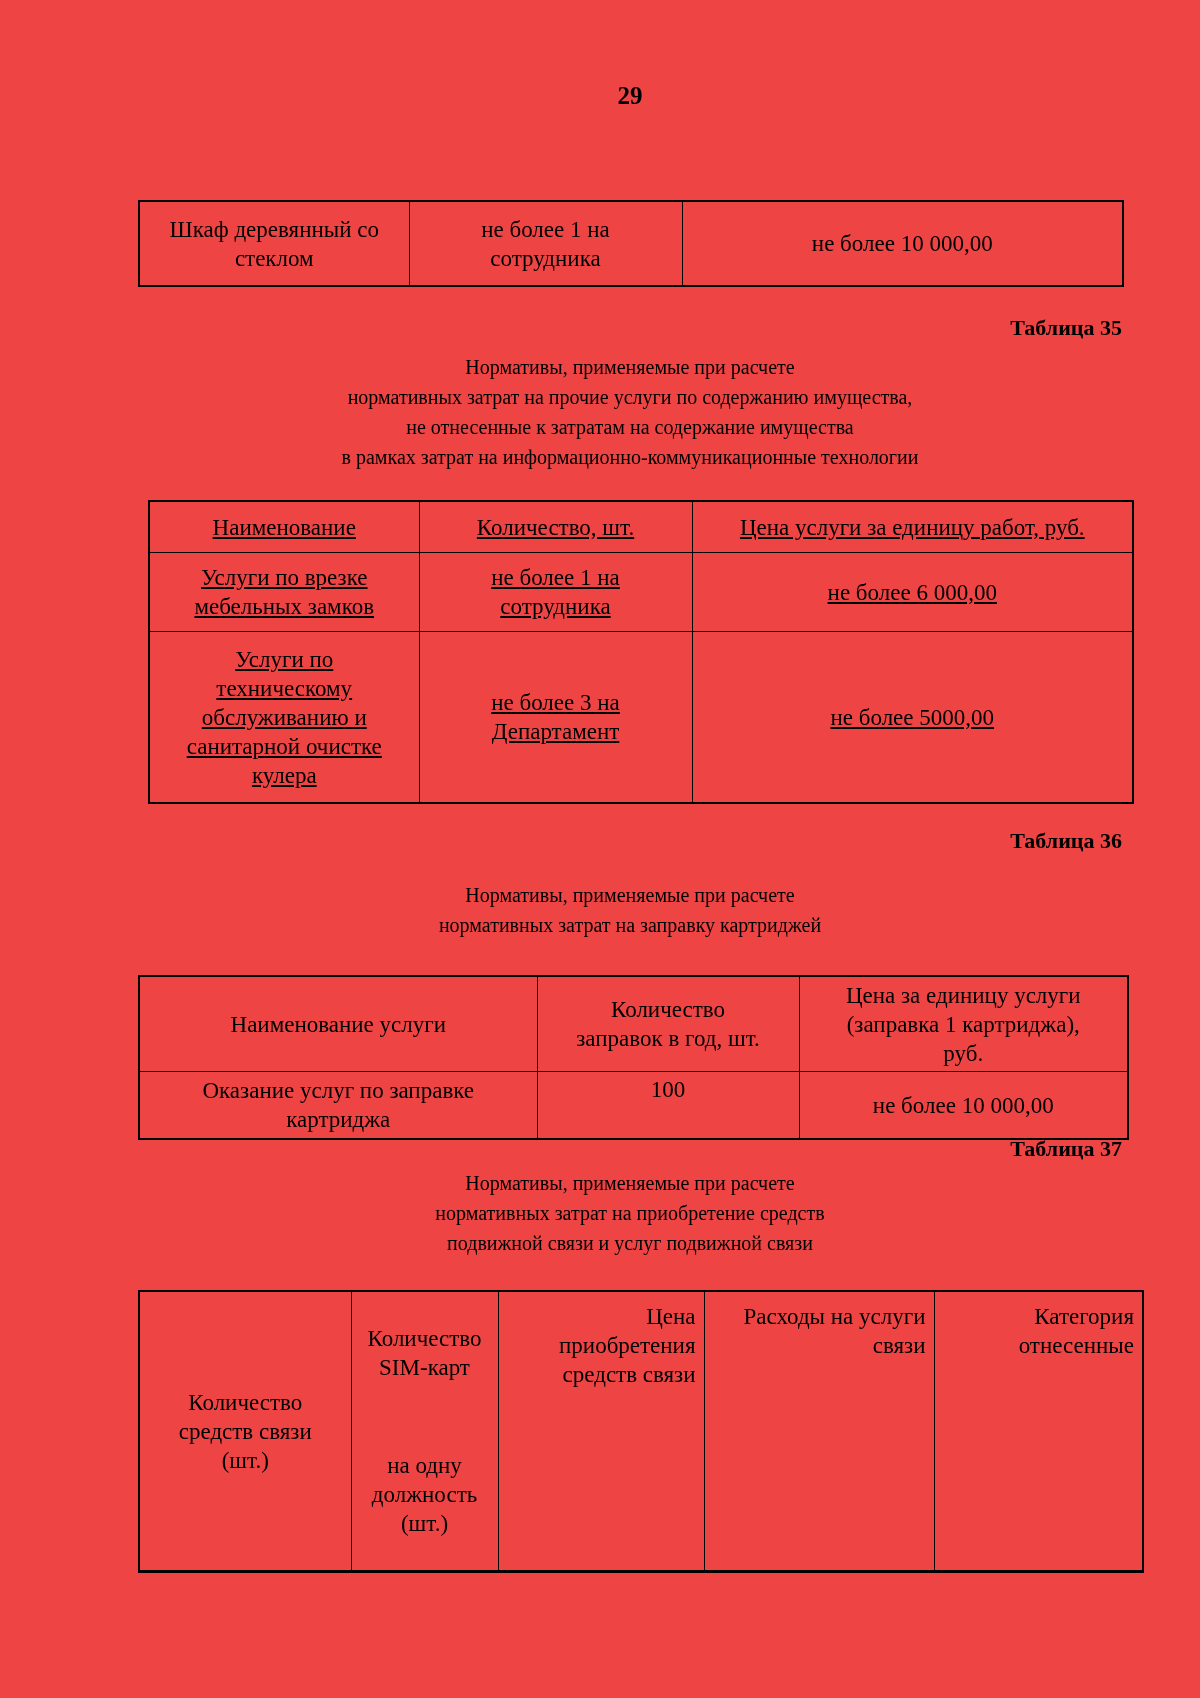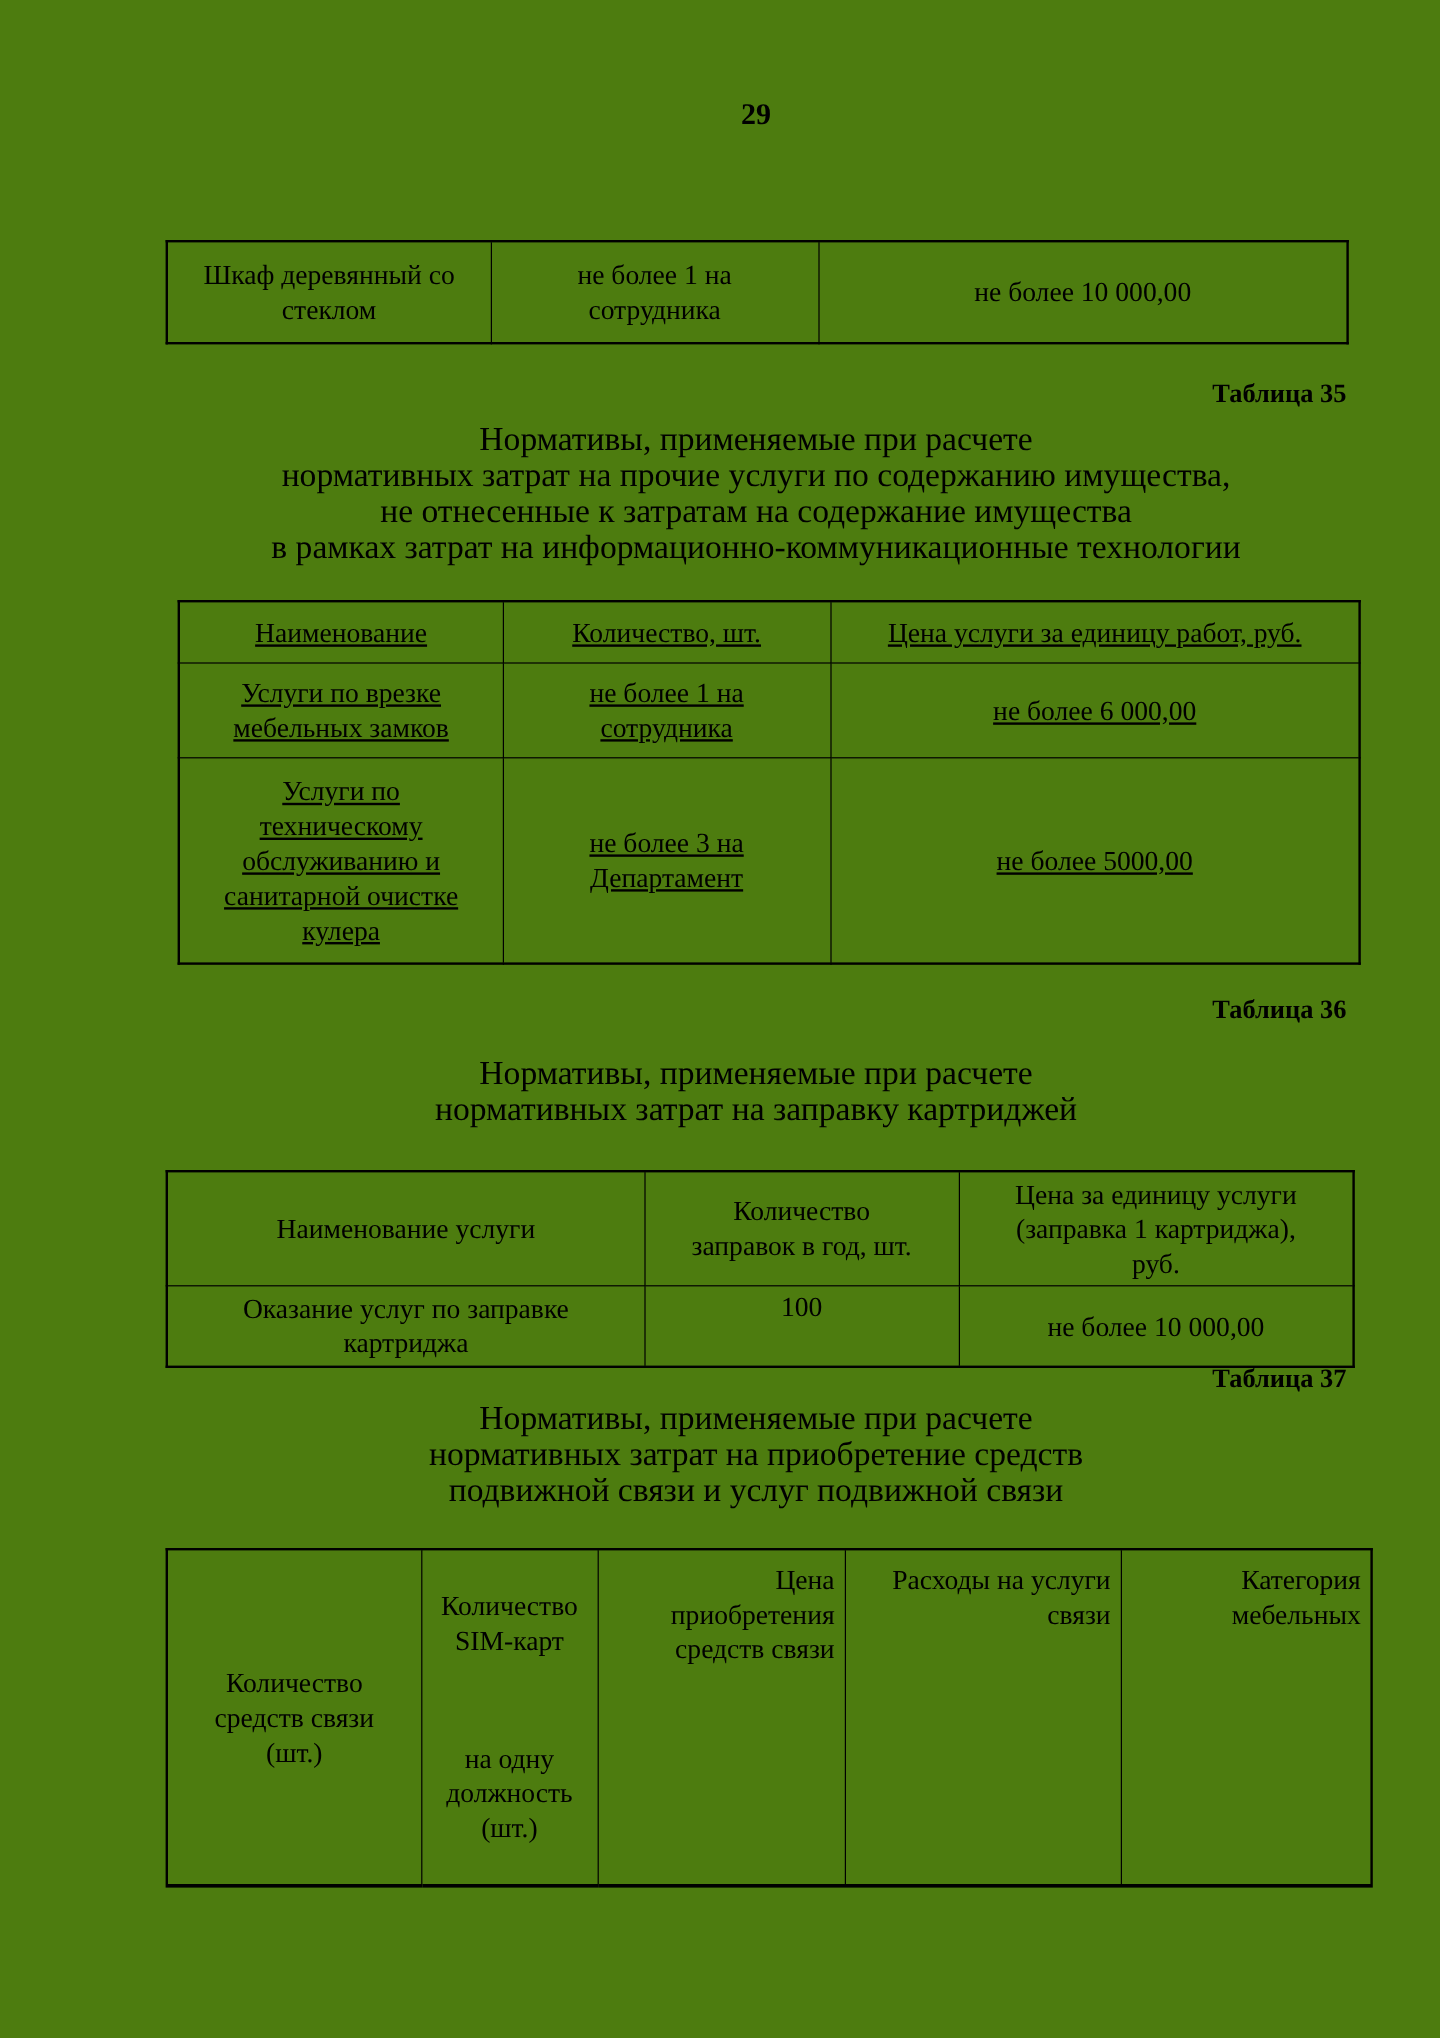--- a/index.html
+++ b/index.html
@@ -1,41 +1,41 @@
 <!DOCTYPE html>
 <html lang="ru"><head>
 <meta charset="utf-8">
 <style>
   html,body{margin:0;padding:0;background:#ffffff;}
   .page{
     position:relative;
     width:1200px;
     height:1698px;
-    background:#4d7c0f;
+    background:#ef4444;
     font-family:"Liberation Serif","DejaVu Serif",serif;
     color:#000000;
     overflow:hidden;
   }
   .page-num{
     position:absolute;
     top:82px;left:138px;width:984px;
     text-align:center;
     font-size:25px;font-weight:bold;
   }
   .cap{
     position:absolute;
     right:78px;
     font-size:22px;font-weight:bold;
     white-space:pre-line;
   }
   .ttl{
     position:absolute;
     left:138px;width:984px;
     text-align:center;
-    font-size:28px;line-height:30px;
+    font-size:20px;line-height:30px;
     white-space:pre-line;
   }
   table.tbl{
     position:absolute;
     border-collapse:collapse;
     table-layout:fixed;
     border:2px solid #000000;
     font-size:23px;line-height:29px;
   }
   table.tbl td{
@@ -186,18 +186,18 @@
 должность
 (шт.)</span>
           </div>
         </td>
         <td class="htop">Цена
 приобретения
 средств связи</td>
         <td class="htop">Расходы на услуги
 связи</td>
         <td class="htop">Категория
-мебельных</td>
+отнесенные</td>
       </tr>
     </tbody>
   </table>
 
 </div>
 
 </body></html>

